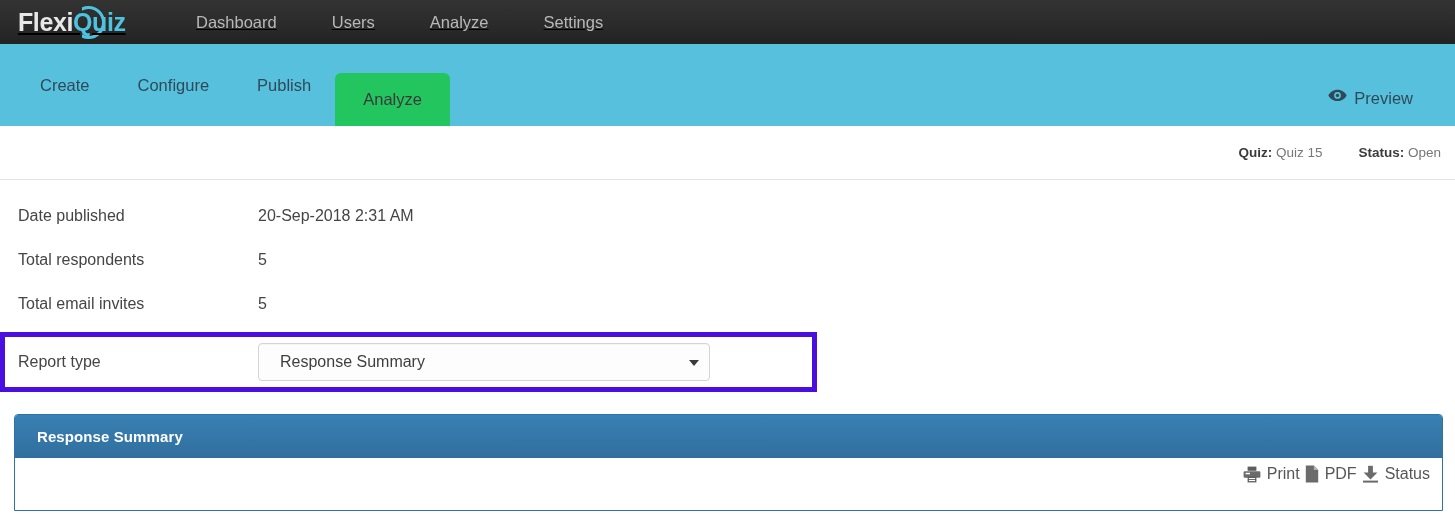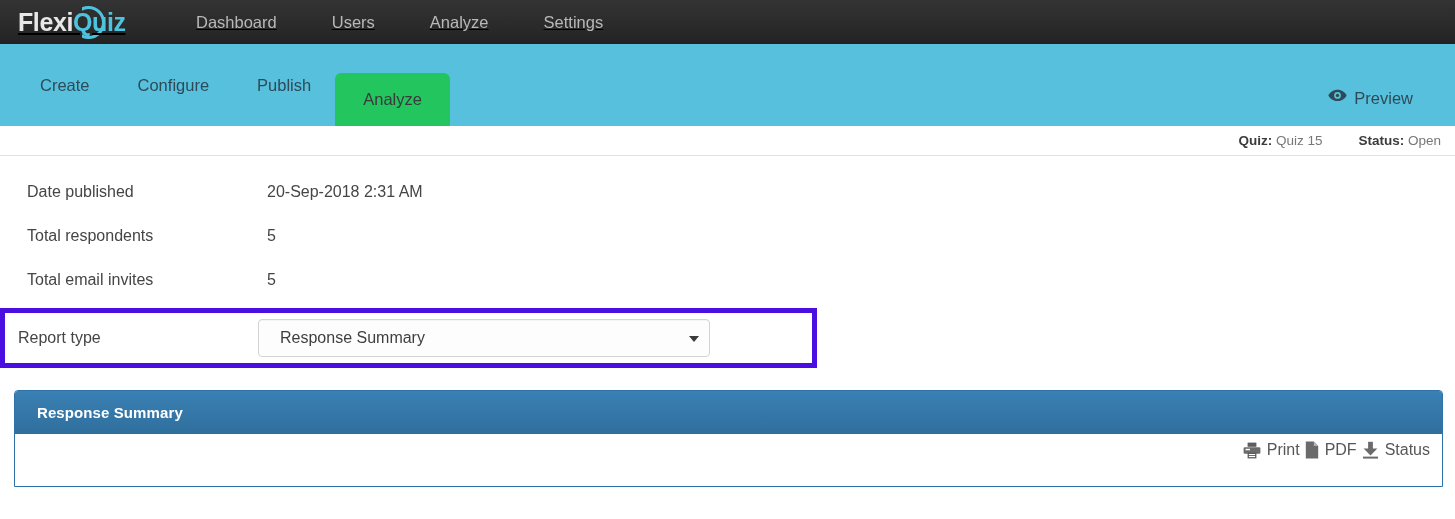--- a/index.html
+++ b/index.html
@@ -117,21 +117,21 @@
     gap: 7px;
     color: #2e4a58;
     font-size: 16.5px;
     text-decoration: none;
     cursor: pointer;
   }
   .eye-icon { display: block; }
 
   
   .statusstrip {
-    height: 30px;
+    height: 54px;
     border-bottom: 1px solid #e2e2e2;
     display: flex;
     align-items: center;
     justify-content: flex-end;
     padding-right: 14px;
     background: #fff;
   }
   .statusstrip .item {
     font-size: 13.5px;
     color: #777777;
@@ -140,21 +140,21 @@
   }
   .statusstrip .item b { color: #3b3b3b; }
 
   
   .content { padding: 0; background: #fff; }
   .inforows { padding-top: 14px; }
   .inforow {
     display: flex;
     align-items: center;
     height: 44px;
-    padding-left: 27px;
+    padding-left: 18px;
   }
   .inforow .lbl {
     width: 240px;
     font-size: 16px;
     color: #454545;
     white-space: nowrap;
   }
   .inforow .val {
     font-size: 16px;
     color: #454545;

